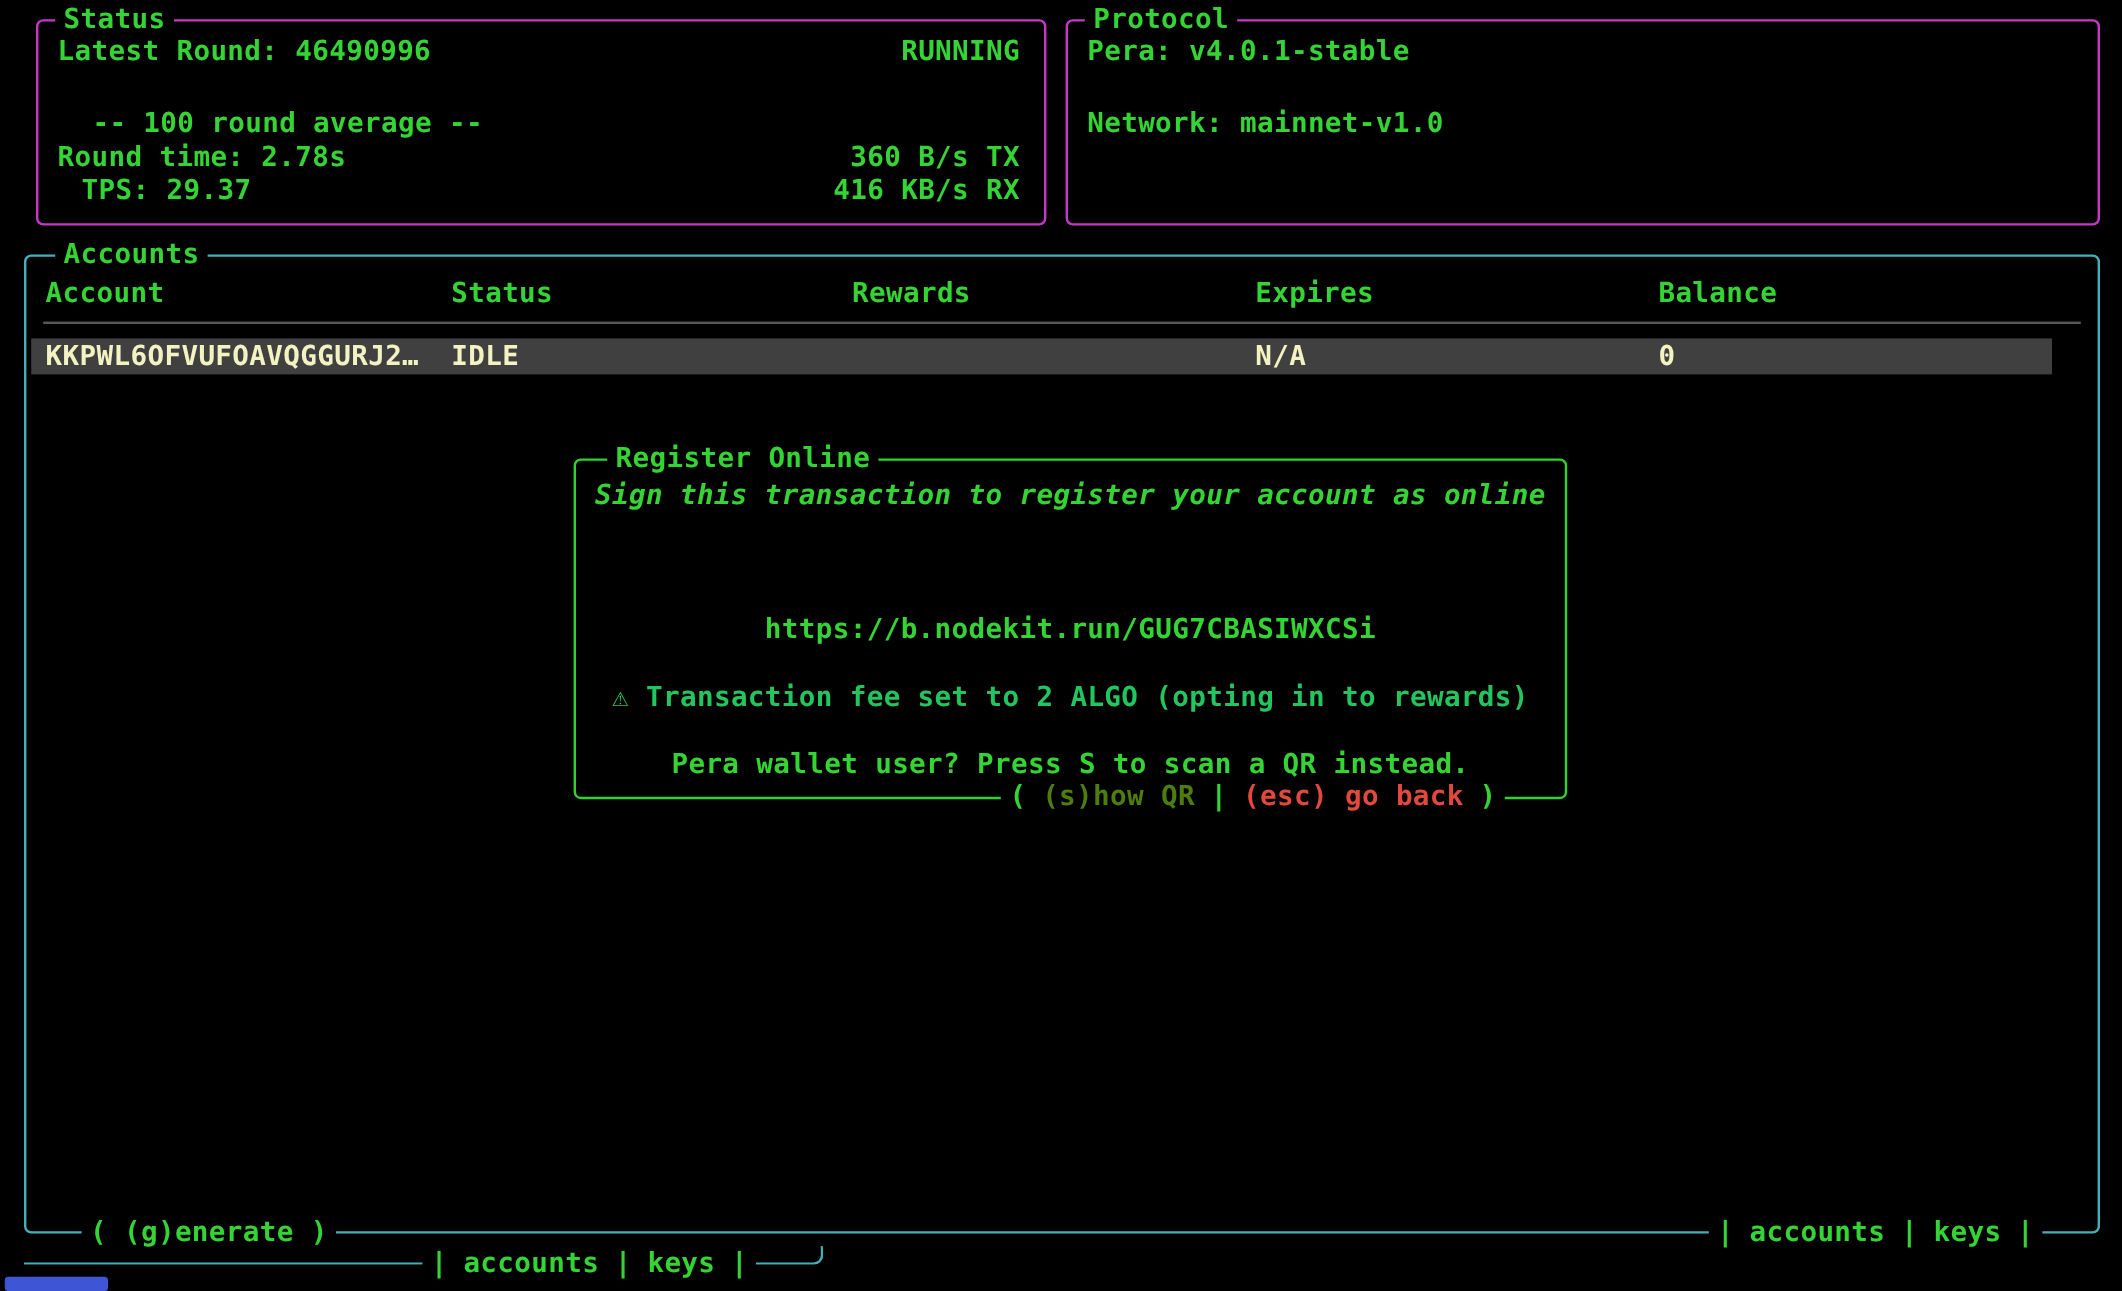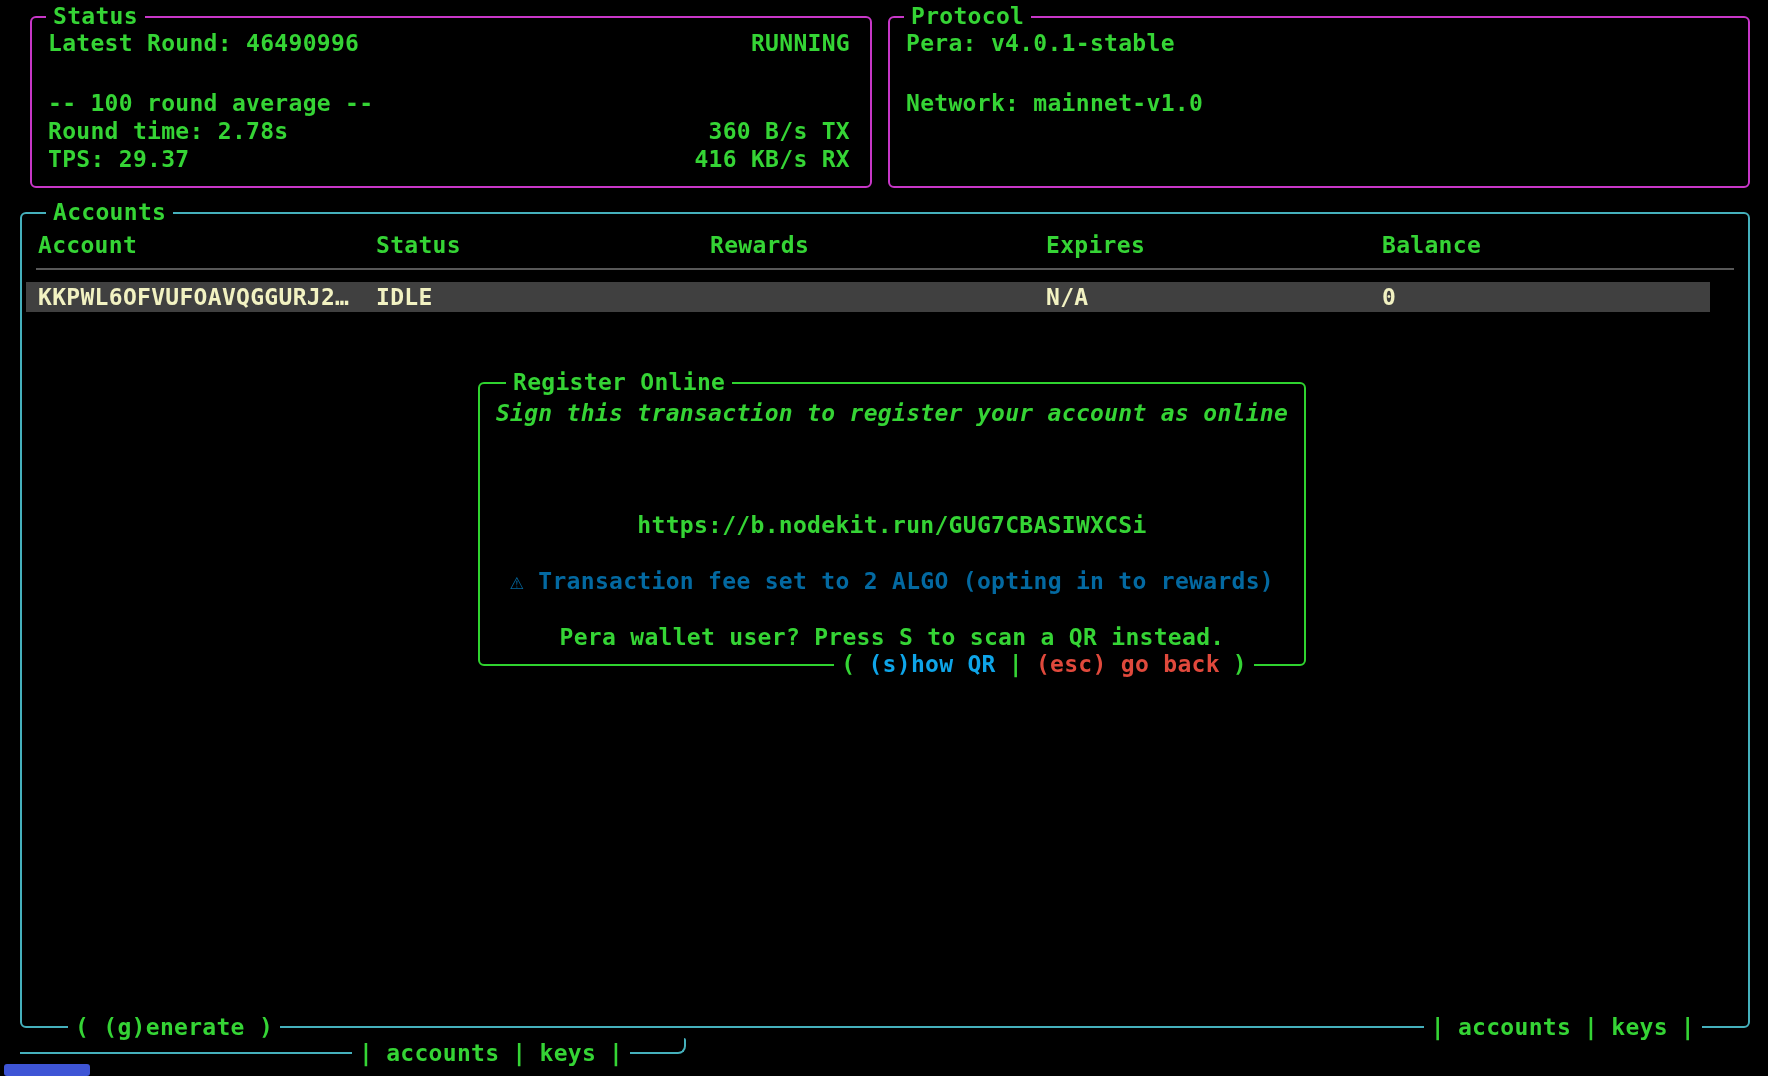--- a/index.html
+++ b/index.html
@@ -20,26 +20,26 @@
           justify-content:space-between; line-height:28px; white-space:nowrap; }
   .cell { position:absolute; white-space:nowrap; line-height:28px; }
   .sep-line { position:absolute; left:14px; right:14px; height:2px; background:#585858; }
   .acct-row {
     position:absolute; left:4px; width:1684px; height:30px;
     background:#404040; color:#f2f2c2;
   }
   .acct-row .cell { line-height:30px; }
   .mline { position:absolute; left:10px; right:10px; text-align:center;
            line-height:28px; white-space:nowrap; }
-  .warn { color:#0369a1; }
+  .warn { color:#22c55e; }
   .edge-label {
     position:absolute; background:#000; padding:0 7px; line-height:27px;
     white-space:nowrap; display:inline-flex; gap:13px; align-items:center;
   }
-  .yellow { color:#0ea5e9; }
+  .yellow { color:#4d7c0f; }
   .red    { color:#e0493c; }
   .green  { color:#35d435; }
   .tab-hook {
     position:absolute; left:20px; top:1038px; width:664px; height:14px;
     border-bottom:2px solid #45b0bc; border-right:2px solid #45b0bc;
     border-bottom-right-radius:8px; border-top-right-radius:2px;
   }
   .artifact {
     position:absolute; left:4px; top:1064px; width:86px; height:12px;
     background:#3e55d6; border-radius:3px;
@@ -49,28 +49,28 @@
 <body>
 
 <div class="screen">
 
   <div class="box b-magenta" style="left:30px; top:16px; width:838px; height:168px;">
     <span class="box-title" style="left:14px;">Status</span>
     <div class="line" style="top:11px;">
       <span>Latest Round: 46490996</span>
       <span>RUNNING</span>
     </div>
-    <div class="line" style="top:71px;">
+    <div class="line" style="top:71px;margin-left:29px;">
       <span>-- 100 round average --</span>
     </div>
     <div class="line" style="top:99px;">
       <span>Round time: 2.78s</span>
       <span>360 B/s TX</span>
     </div>
-    <div class="line" style="top:127px;">
+    <div class="line" style="top:127px;margin-left:20px;">
       <span>TPS: 29.37</span>
       <span>416 KB/s RX</span>
     </div>
   </div>
 
   <div class="box b-magenta" style="left:888px; top:16px; width:858px; height:168px;">
     <span class="box-title" style="left:14px;">Protocol</span>
     <div class="line" style="top:11px;">
       <span>Pera: v4.0.1-stable</span>
     </div>

